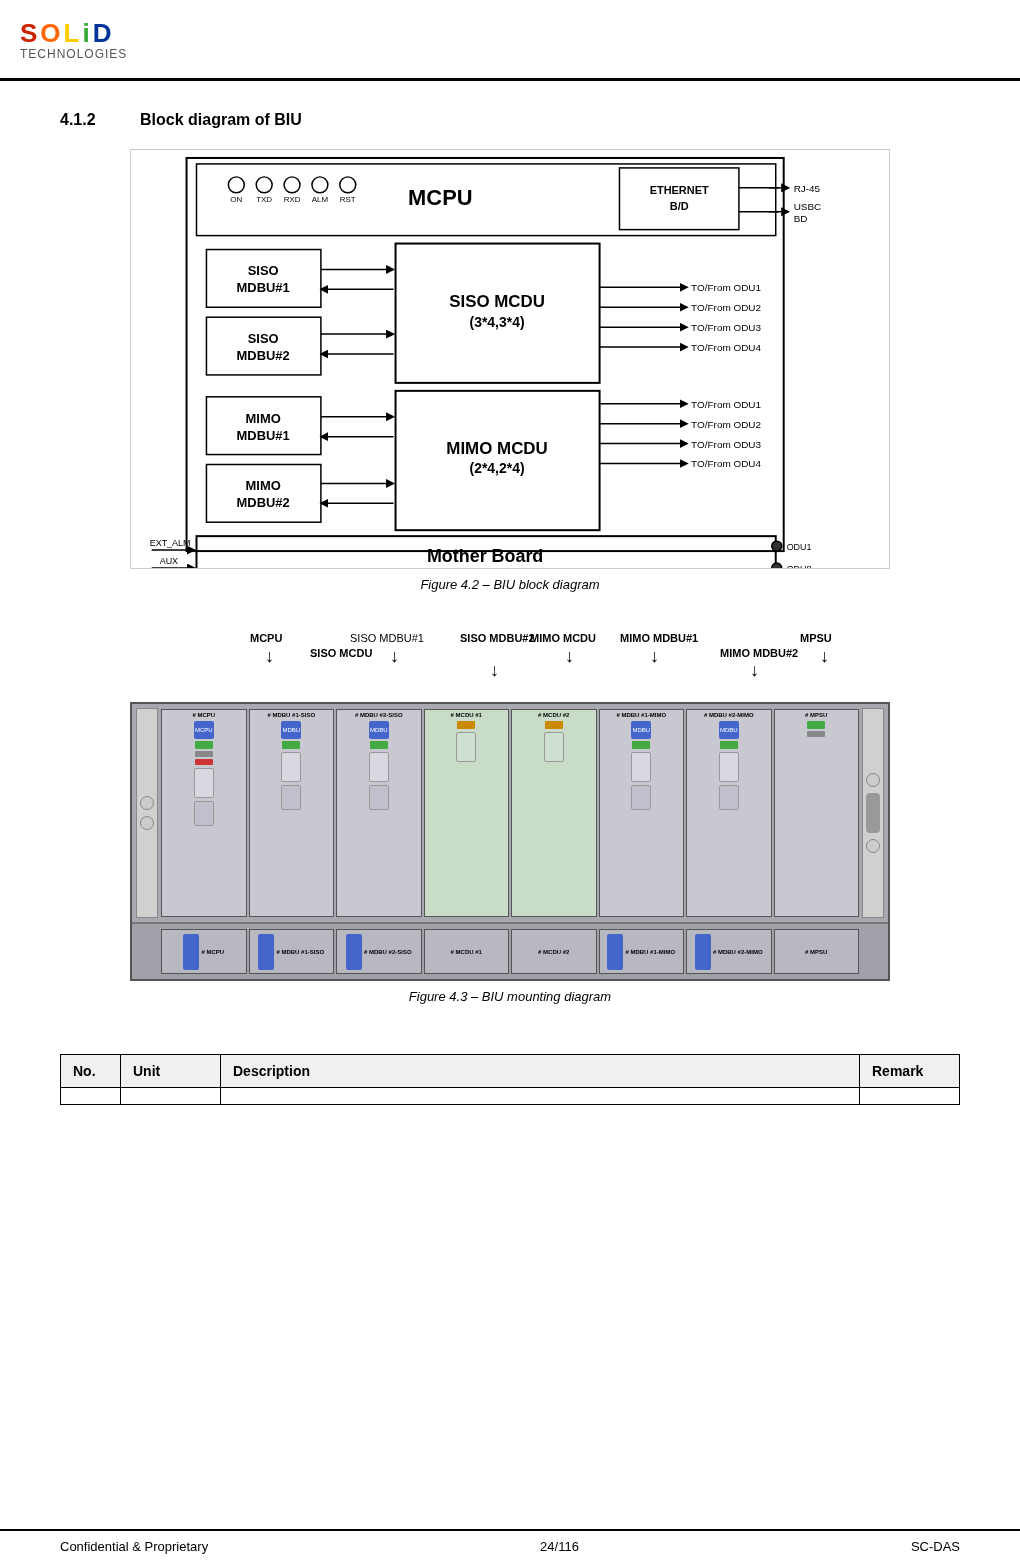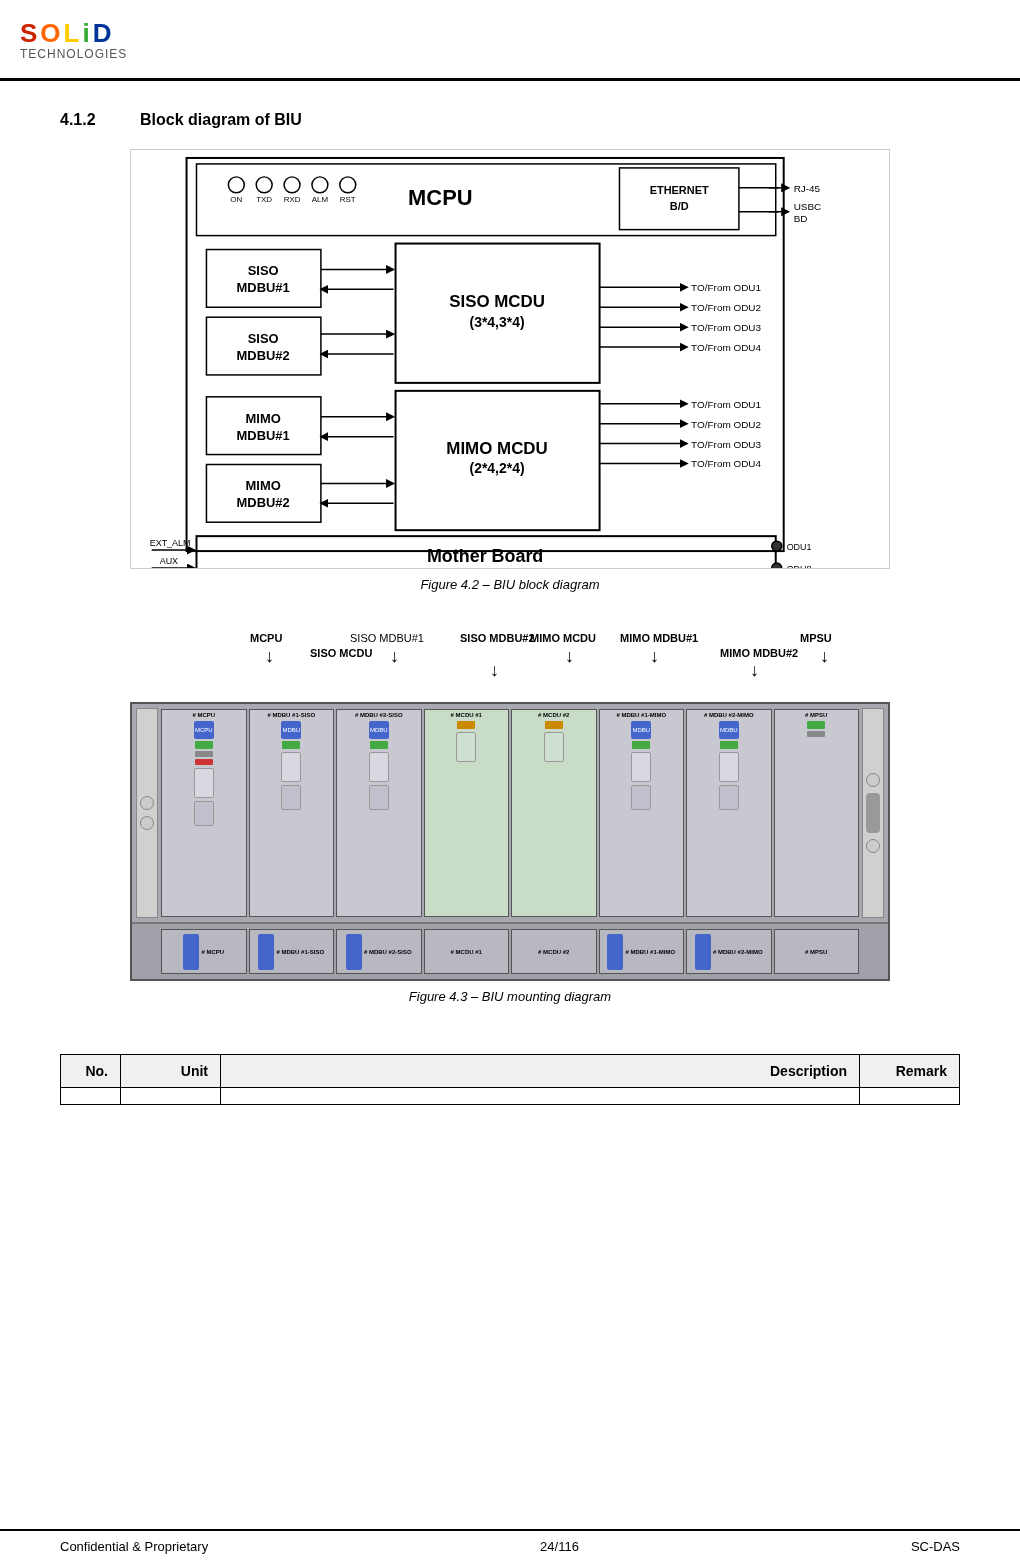--- a/index.html
+++ b/index.html
@@ -63,21 +63,21 @@
 
     
     .parts-table {
       width: 100%;
       border-collapse: collapse;
       margin-top: 20px;
     }
     .parts-table th, .parts-table td {
       border: 1.5px solid #000;
       padding: 8px 12px;
-      text-align: right;
+      text-align: left;
       font-size: 14px;
       font-weight: bold;
     }
     .parts-table th {
       background: #f0f0f0;
     }
     .parts-table .col-no { width: 60px; }
     .parts-table .col-unit { width: 100px; margin-left: 36px; }
     .parts-table .col-desc { }
     .parts-table .col-remark { width: 100px; }

